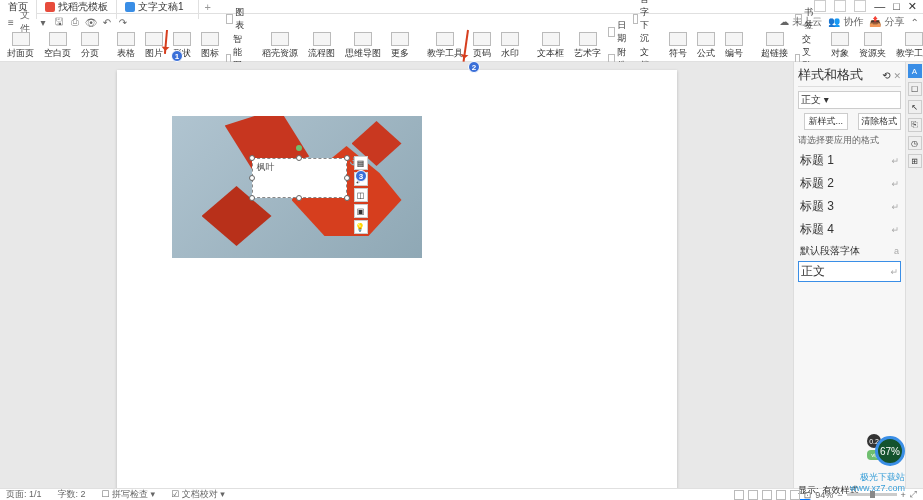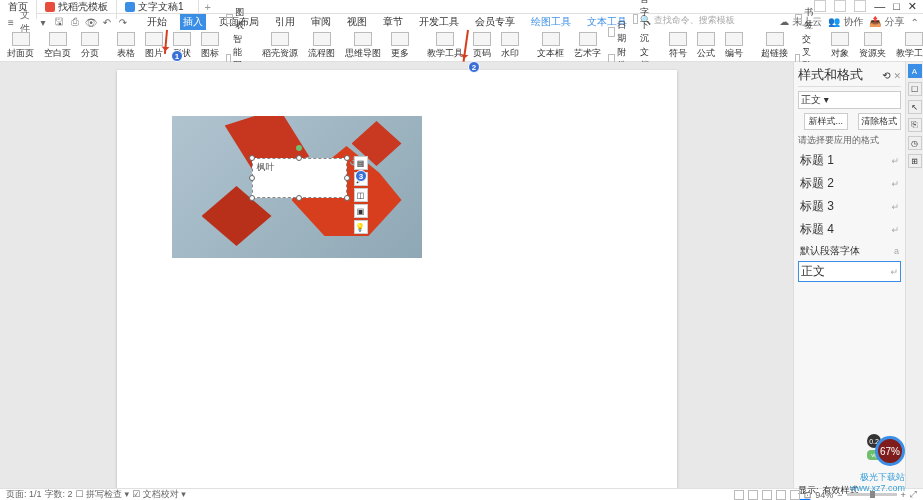--- a/index.html
+++ b/index.html
@@ -85,28 +85,28 @@
 .style-para-mark { font-size: 9px; color: #aaa; }
 .style-input-row { border: 1px solid #3a8ee6; padding: 1px 2px; background: #fff; }
 .panel-opt { display: flex; align-items: center; gap: 4px; font-size: 9px; margin: 2px 0; }
 
 .side-tabs { width: 18px; background: #efefef; border-left: 1px solid #ddd; display: flex; flex-direction: column; align-items: center; padding-top: 2px; gap: 4px; }
 .side-tab { width: 14px; height: 14px; border: 1px solid #ccc; font-size: 8px; display: flex; align-items: center; justify-content: center; }
 .side-tab.active { background: #3a8ee6; color: #fff; border-color: #3a8ee6; }
 
 
 .statusbar { height: 12px; background: #fff; border-top: 1px solid #e0e0e0; display: flex; align-items: center; padding: 0 6px; font-size: 9px; color: #666; }
-.status-left { display: flex; gap: 3px; }
+.status-left { display: flex; gap: 16px; }
 .status-right { margin-left: auto; display: flex; align-items: center; gap: 4px; }
 .sb-icon { width: 10px; height: 10px; border: 1px solid #bbb; }
 .zoom-slider { width: 50px; height: 3px; background: #ccc; position: relative; }
 .zoom-thumb { position: absolute; top: -2px; left: 47%; width: 5px; height: 7px; background: #888; }
 
 
-.progress-badge { position: absolute; right: 18px; bottom: 34px; width: 30px; height: 30px; border-radius: 50%; background: #7f1d1d; border: 3px solid #3a8ee6; color: #fff; display: flex; align-items: center; justify-content: center; font-size: 10px; }
+.progress-badge { position: absolute; right: 18px; bottom: 34px; width: 30px; height: 30px; border-radius: 50%; background: #14532d; border: 3px solid #3a8ee6; color: #fff; display: flex; align-items: center; justify-content: center; font-size: 10px; }
 .small-badge { position: absolute; right: 42px; bottom: 52px; width: 14px; height: 14px; border-radius: 50%; background: #333; color: #fff; font-size: 7px; display: flex; align-items: center; justify-content: center; }
 .sub-badge { position: absolute; right: 40px; bottom: 40px; width: 16px; height: 10px; background: #6fbf6f; border-radius: 4px; font-size: 6px; color: #fff; display: flex; align-items: center; justify-content: center; }
 .watermark { position: absolute; right: 18px; bottom: 6px; font-size: 9px; color: #3a9fd8; text-align: right; line-height: 1.2; }
 
 
 .overlay { position: absolute; top: 0; left: 0; right: 0; bottom: 0; pointer-events: none; }
 </style>
 </head>
 <body>
 
@@ -138,34 +138,20 @@
   <div class="menu-left">
     <div class="qat">
       <span class="qat-btn">≡</span>
       <span class="qat-btn">文件</span>
       <span class="qat-btn">▾</span>
       <span class="qat-btn">🖫</span>
       <span class="qat-btn">⎙</span>
       <span class="qat-btn">👁</span>
       <span class="qat-btn">↶</span>
       <span class="qat-btn">↷</span>
-    </div>
-    <div class="menu-tabs">
-      <span class="menu-tab">开始</span>
-      <span class="menu-tab active">插入</span>
-      <span class="menu-tab">页面布局</span>
-      <span class="menu-tab">引用</span>
-      <span class="menu-tab">审阅</span>
-      <span class="menu-tab">视图</span>
-      <span class="menu-tab">章节</span>
-      <span class="menu-tab">开发工具</span>
-      <span class="menu-tab">会员专享</span>
-      <span class="menu-tab context">绘图工具</span>
-      <span class="menu-tab context">文本工具</span>
-      <span class="search-hint">🔍 <span>查找命令、搜索模板</span></span>
     </div>
   </div>
   <div class="menubar-right">
     <span>☁ <span>未上云</span></span>
     <span>👥 <span>协作</span></span>
     <span>📤 <span>分享</span></span>
     <span>⌃</span>
   </div>
 </div>
 

